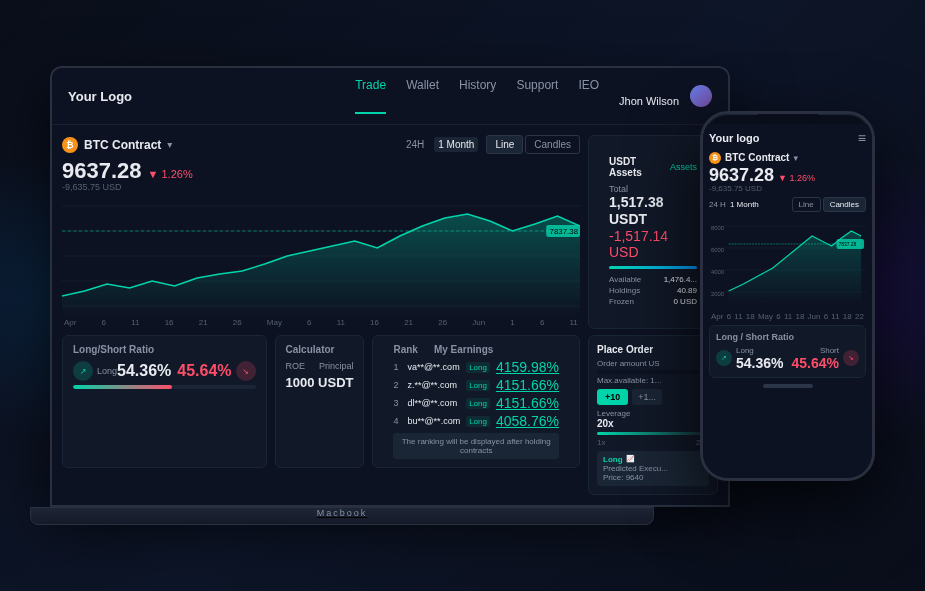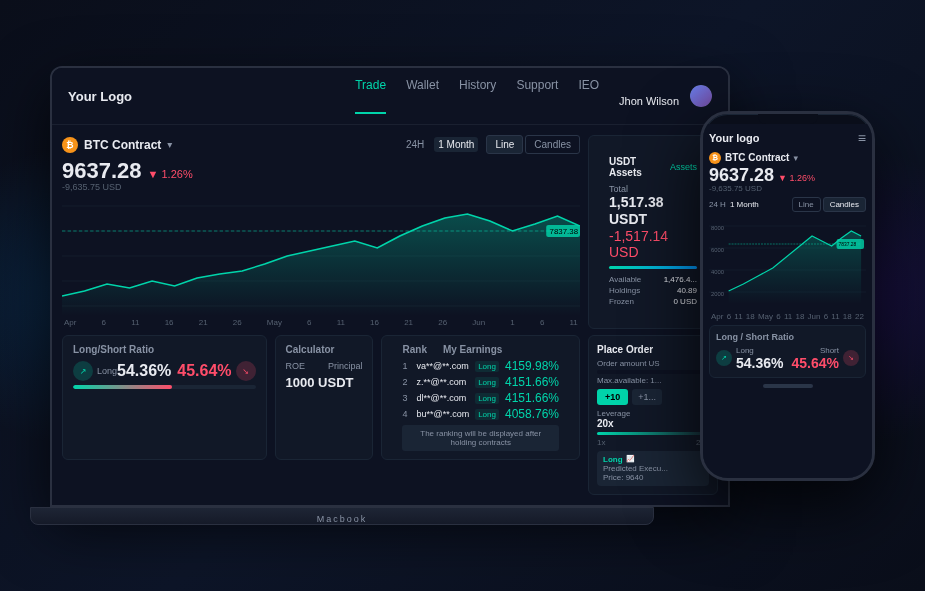--- a/index.html
+++ b/index.html
@@ -56,23 +56,24 @@
       background: #0d1222;
       padding: 0;
     }
     .laptop-base {
       width: 624px;
       height: 18px;
       background: linear-gradient(180deg, #1e2535 0%, #151a28 100%);
       border-radius: 0 0 8px 8px;
       margin-left: -20px;
       display: flex;
-      align-items: flex-end;
+      align-items: flex-start;
       justify-content: center;
       border: 1px solid #2a3040;
+      text-decoration: underline;
     }
     .laptop-brand {
       color: #8892a4;
       font-size: 9px;
       letter-spacing: 2px;
     }
 
     
     .nav {
       display: flex;
@@ -388,21 +389,22 @@
     }
     .long-tag {
       color: #00d4aa;
       font-size: 8px;
       background: rgba(0,212,170,0.1);
       padding: 1px 3px;
       border-radius: 2px;
     }
     .earn-pct {
       color: #00d4aa;
-      font-size: 12px;
+      font-size: 14px;
+      text-decoration: underline;
     }
     .ranking-notice {
       background: #1a2535;
       border-radius: 3px;
       padding: 4px 6px;
       color: #8892a4;
       font-size: 8px;
       text-align: center;
       margin-top: 4px;
     }

